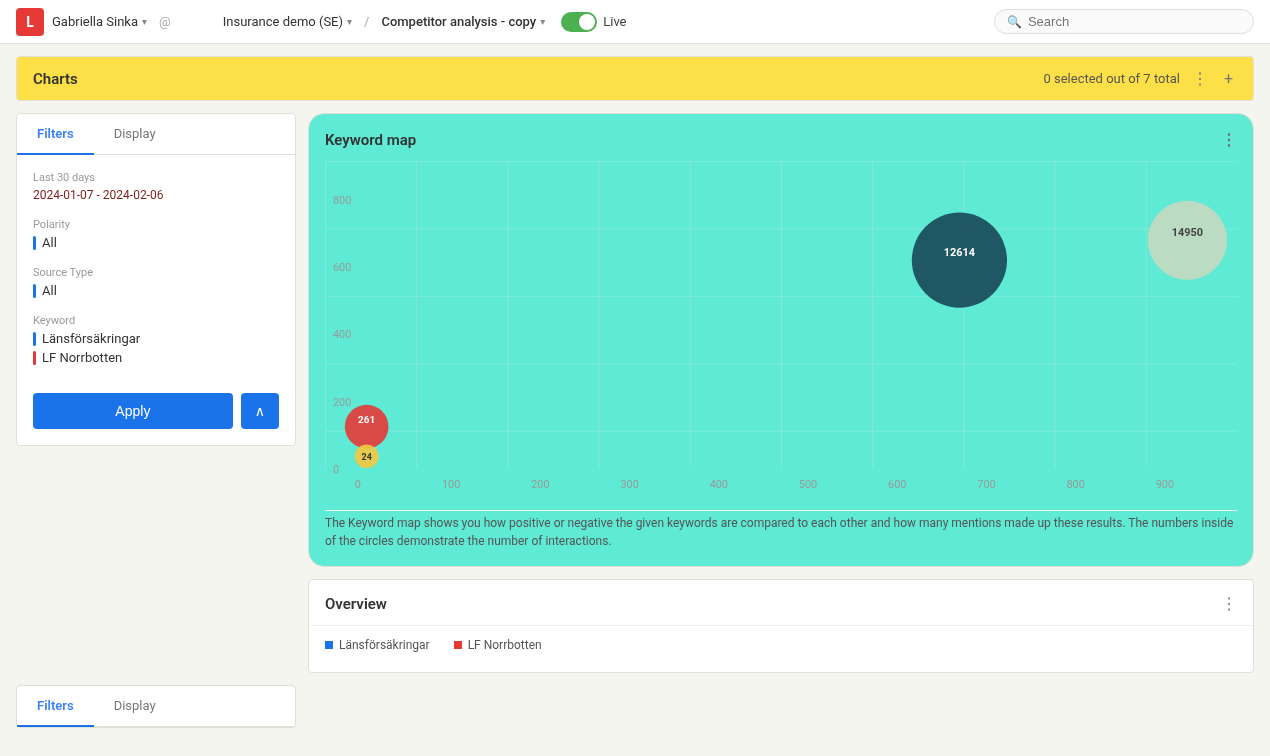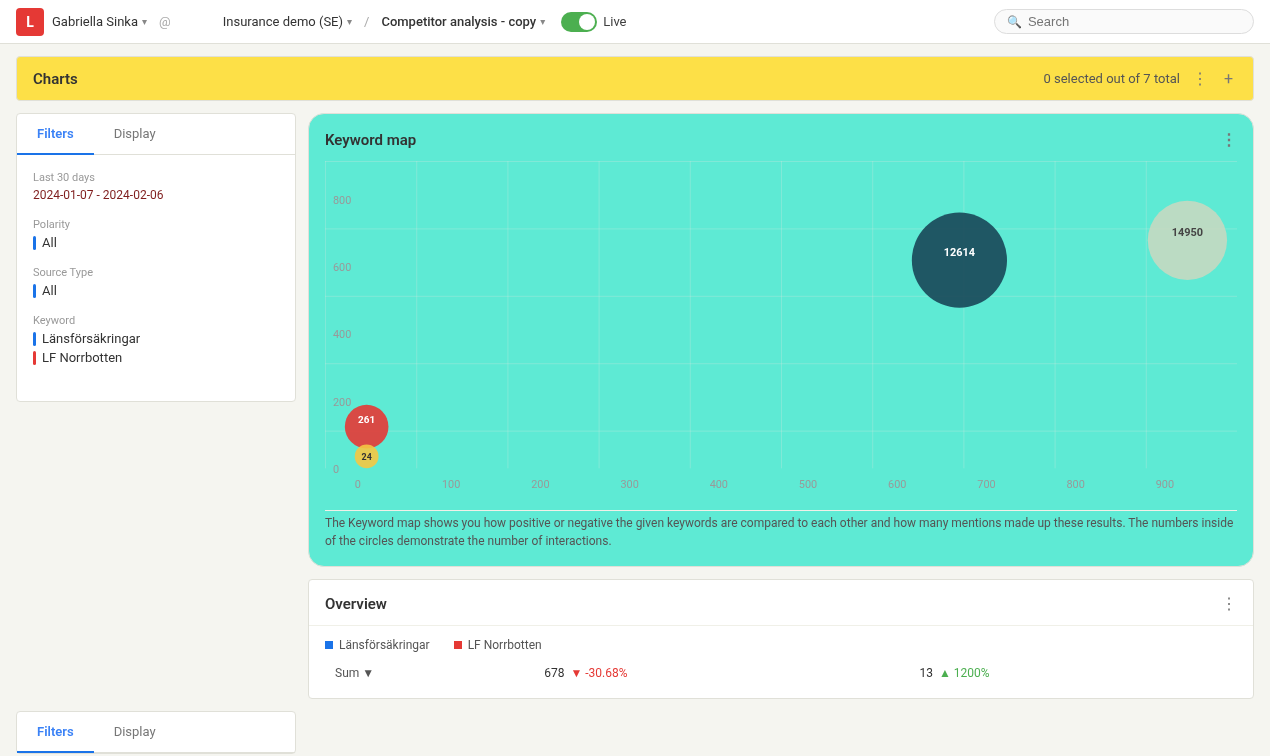--- a/index.html
+++ b/index.html
@@ -192,20 +192,24 @@
             <div class="keyword-item">
               <div class="filter-bar" style="background:#1a73e8;"></div>
               <span>Länsförsäkringar</span>
             </div>
             <div class="keyword-item">
               <div class="filter-bar" style="background:#e53935;"></div>
               <span>LF Norrbotten</span>
             </div>
           </div>
         </div>
+        <div class="filter-actions">
+          <button class="apply-btn">Apply</button>
+          <button class="expand-btn">∧</button>
+        </div>
       </div>
 
     </div>
 
     <div class="right-panel">
 
       <div class="chart-card">
         <div class="chart-title">
           <span>Keyword map</span>
           <span class="chart-more">⋮</span>
@@ -262,37 +266,20 @@
           <div class="overview-legend">
             <div class="overview-legend-item">
               <div class="legend-sq" style="background:#1a73e8;"></div>
               <span>Länsförsäkringar</span>
             </div>
             <div class="overview-legend-item">
               <div class="legend-sq" style="background:#e53935;"></div>
               <span>LF Norrbotten</span>
             </div>
           </div>
-          <table class="overview-table">
-            <tbody>
-                <tr>
-              <td class="overview-row-label">
-                <span>Sum</span> ▼
-              </td>
-              <td>
-                <span>678</span>
-                &nbsp;<span class="val-red">▼ <span>-30.68%</span></span>
-              </td>
-              <td>
-                <span>13</span>
-                &nbsp;<span class="val-green">▲ <span>1200%</span></span>
-              </td>
-            </tr>
-          </tbody>
-            </table>
         </div>
       </div>
 
     </div>
   </div>
 
   <div class="content-row">
     <div class="left-panel">
       <div class="filter-card2">
         <div class="filter-tabs">

